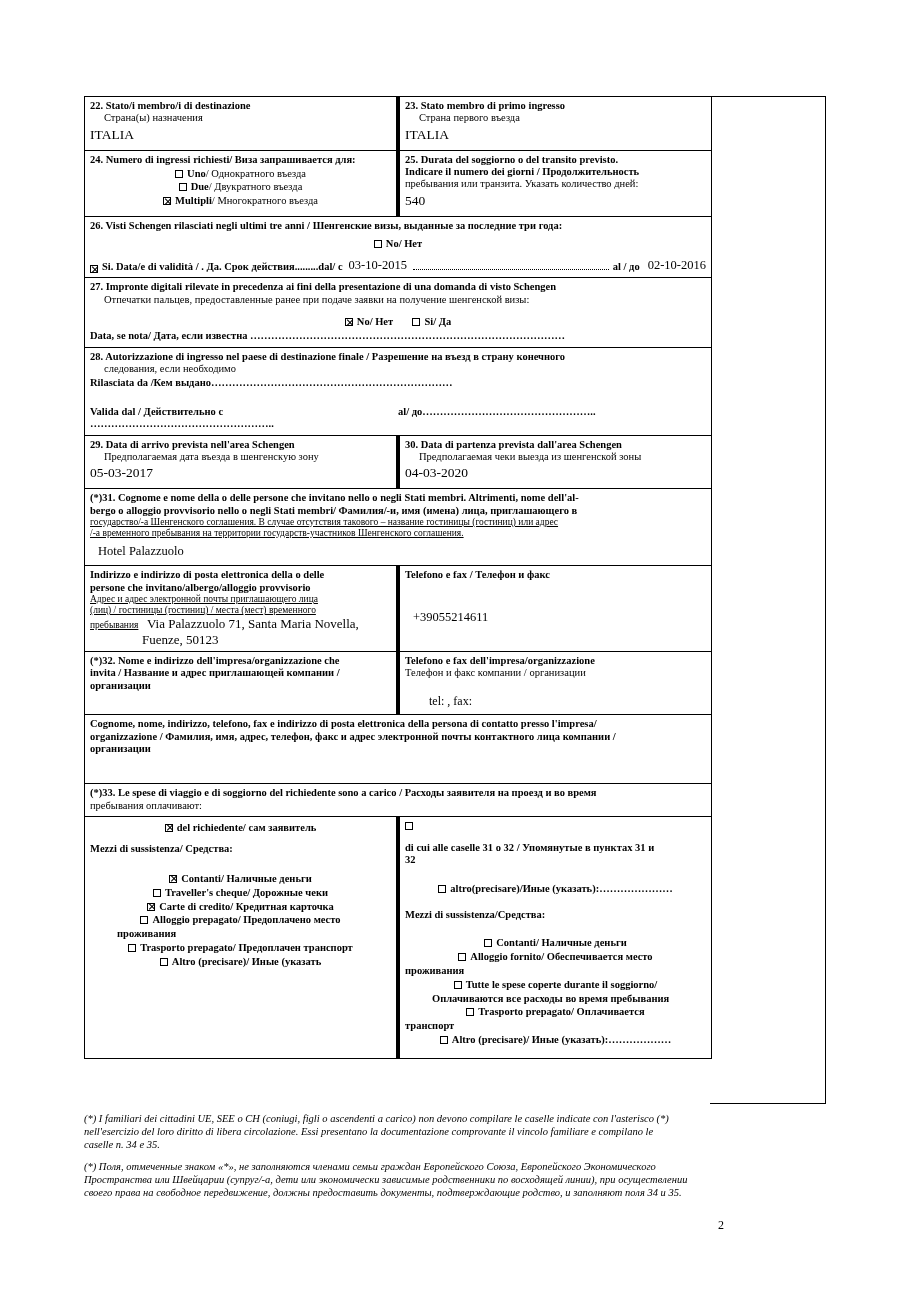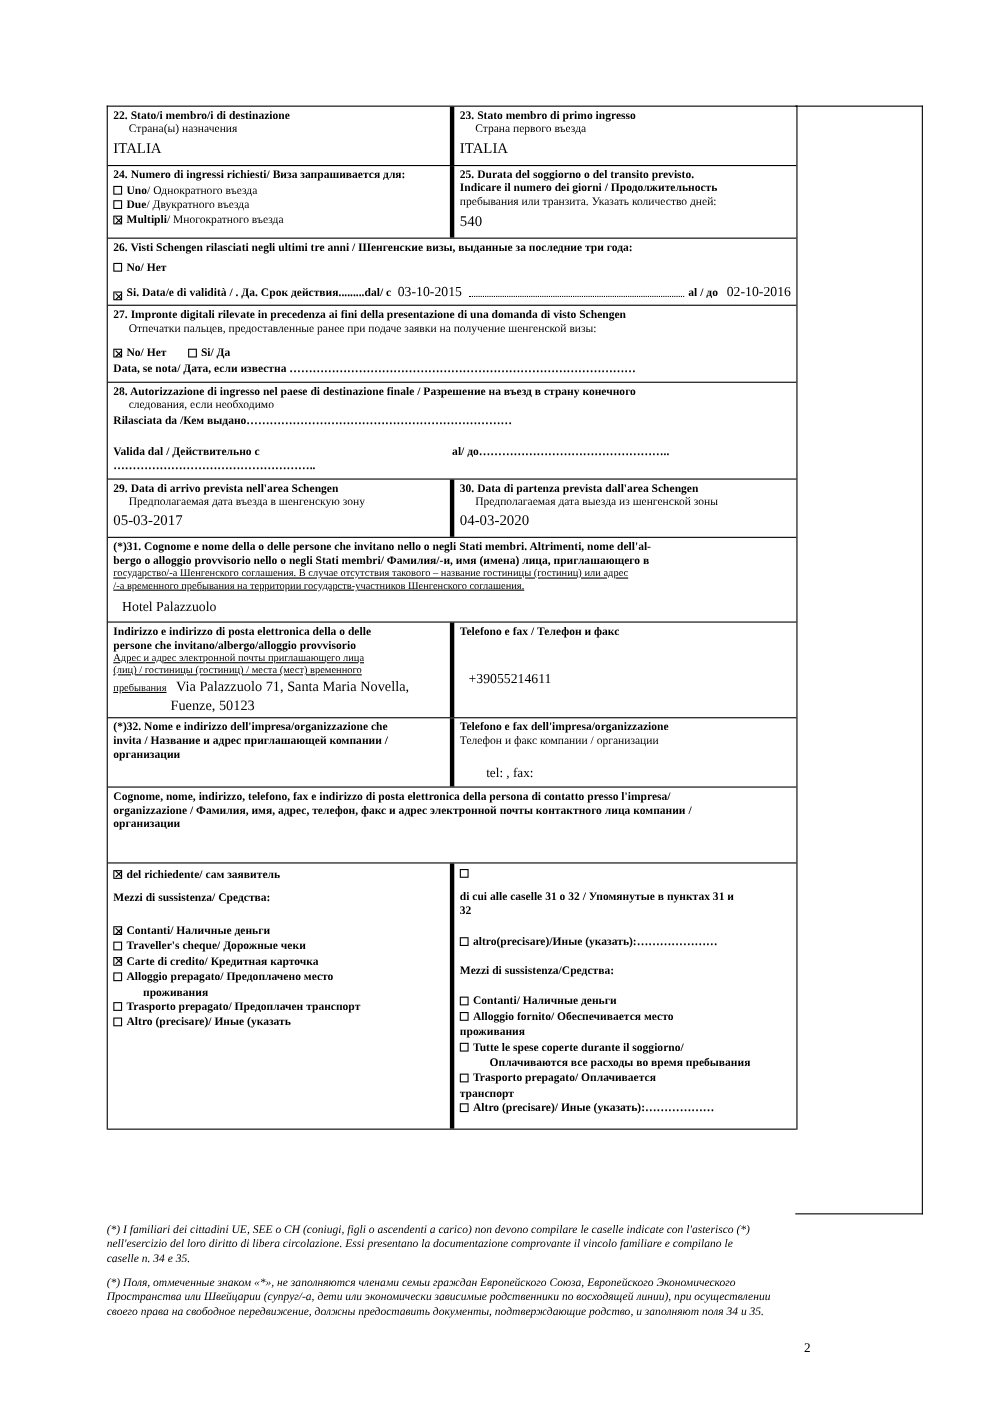--- a/index.html
+++ b/index.html
@@ -9,21 +9,21 @@
   }
   body {
     width: 911px;
     height: 1291px;
     font-family: "Liberation Serif", serif;
     color: #000000;
     position: relative;
   }
   .page {
     position: absolute;
-    left: 13px; top: 0;
+    left: 0; top: 0;
     width: 770px;
     height: 1291px;
     padding-left: 40px;
   }
   .form {
     position: absolute;
     left: 84px;
     top: 96px;
     width: 626px;
     border: 1px solid #000;
@@ -80,21 +80,21 @@
   }
   .cb.x::after {
     content: "";
     position: absolute;
     left: 0px; top: 2.6px;
     width: 8px; height: 0.9px;
     background: #000;
     transform: rotate(-45deg);
     transform-origin: center;
   }
-  .optline { margin: 1.5px 0 1.5px 0; white-space: nowrap; }
+  .optline { margin: 1.5px 0 1.5px 0; white-space: nowrap; text-align: center; }
   .inlineval {
     font-size: 12.5px;
     font-family: "Liberation Serif", serif;
   }
   .small { font-size: 9.5px; text-decoration: underline; }
   .tiny { font-size: 13px; }
   .footnote {
     position: absolute;
     left: 84px;
     width: 744px;
@@ -196,21 +196,21 @@
     </div>
 
     <div class="row">
       <div class="cell">
         <div class="b">29. Data di arrivo prevista nell'area Schengen</div>
         <div class="ind">Предполагаемая дата въезда в шенгенскую зону</div>
         <div class="valbig">05-03-2017</div>
       </div>
       <div class="cell bl">
         <div class="b">30. Data di partenza prevista dall'area Schengen</div>
-        <div class="ind">Предполагаемая дата выезда из шенгенской зоны</div>
+        <div class="ind">Предполагаемая чеки выезда из шенгенской зоны</div>
         <div class="valbig">04-03-2020</div>
       </div>
     </div>
 
     <div class="row">
       <div class="cell">
         <div class="b">(*)31. Cognome e nome della o delle persone che invitano nello o negli Stati membri. Altrimenti, nome dell'al-</div>
         <div class="b">bergo o alloggio provvisorio nello o negli Stati membri/ Фамилия/-и, имя (имена) лица, приглашающего в</div>
         <div class="small">государство/-а  Шенгенского соглашения. В случае отсутствия такового – название гостиницы (гостиниц) или адрес</div>
         <div class="small">/-а временного пребывания на территории государств-участников Шенгенского соглашения.</div>
@@ -249,20 +249,26 @@
     </div>
 
     <div class="row">
       <div class="cell" style="padding-bottom:28px">
         <div class="b">Cognome, nome, indirizzo, telefono, fax e indirizzo di posta elettronica della persona di contatto presso l'impresa/</div>
         <div class="b">organizzazione / Фамилия, имя, адрес, телефон, факс и адрес электронной почты контактного лица компании /</div>
         <div class="b">организации</div>
       </div>
     </div>
 
+    <div class="row">
+      <div class="cell">
+        <div class="b">(*)33. Le spese di viaggio e di soggiorno del richiedente sono a carico / Расходы заявителя на проезд и во время</div>
+        <div>пребывания оплачивают:</div>
+      </div>
+    </div>
 
     <div class="row">
       <div class="cell" style="max-width:330px; padding-bottom:10px;">
         <div class="optline">
           <span class="cb x"></span><span class="b">del richiedente/ сам заявитель</span>
         </div>
         <div class="b" style="margin-top:9px">Mezzi di sussistenza/ Средства:</div>
         <div style="height:16px"></div>
         <div class="optline">
           <span class="cb x"></span><span class="b">Contanti/ Наличные деньги</span>

